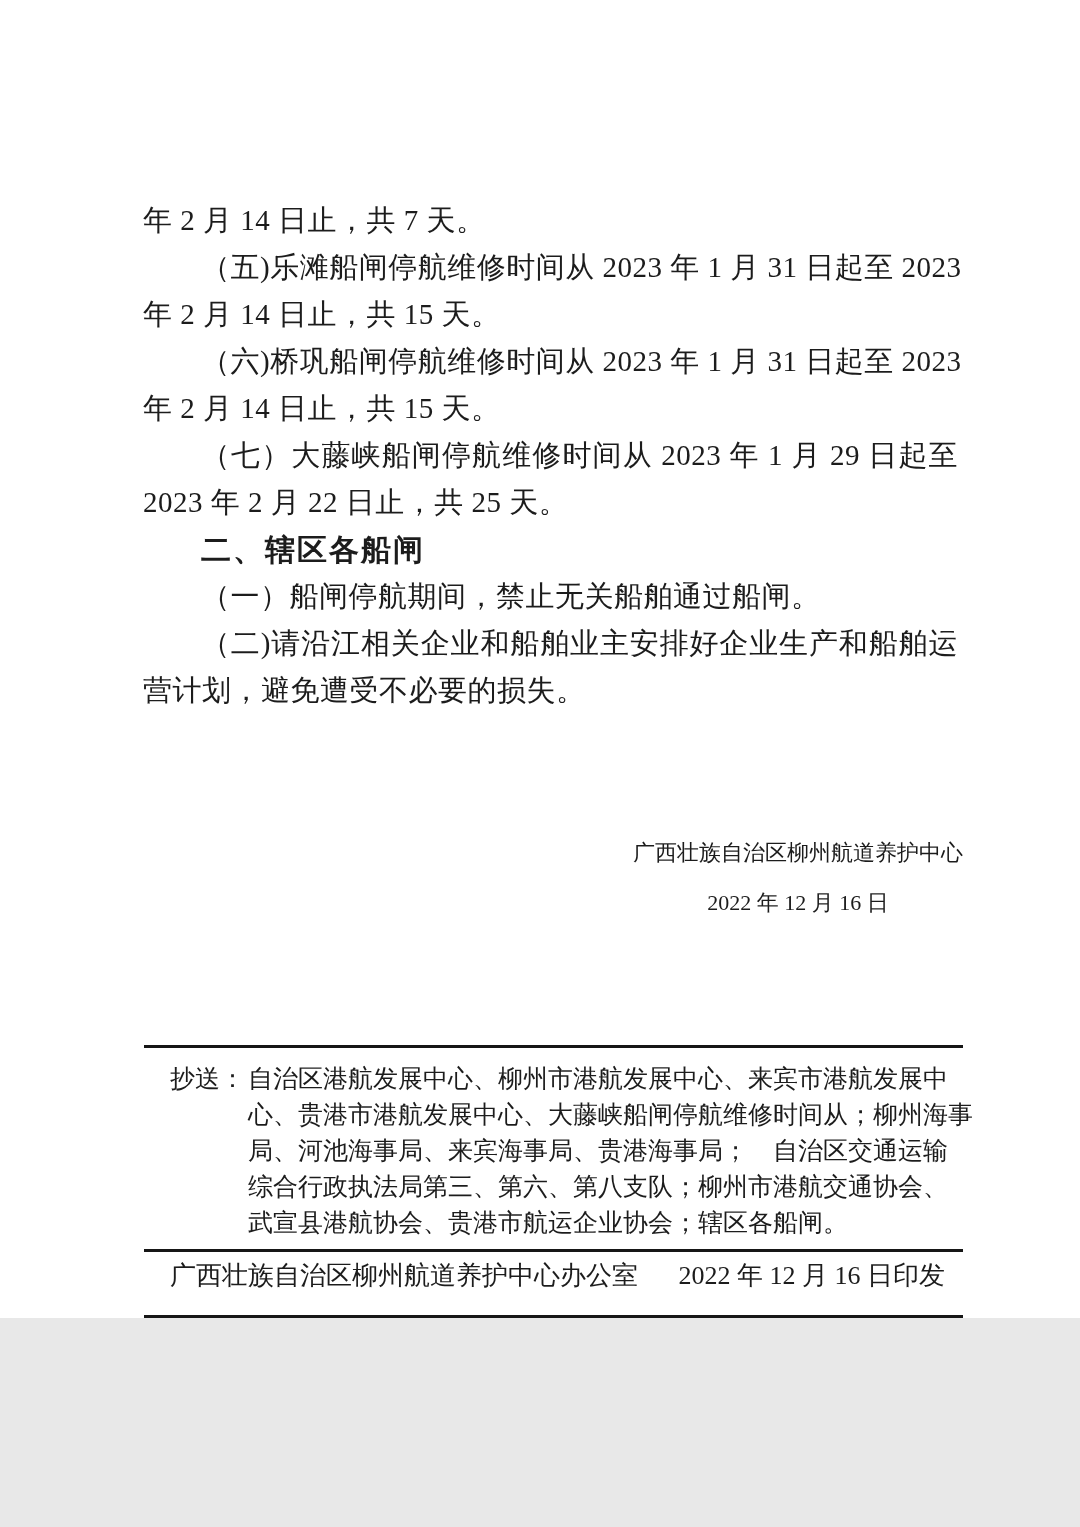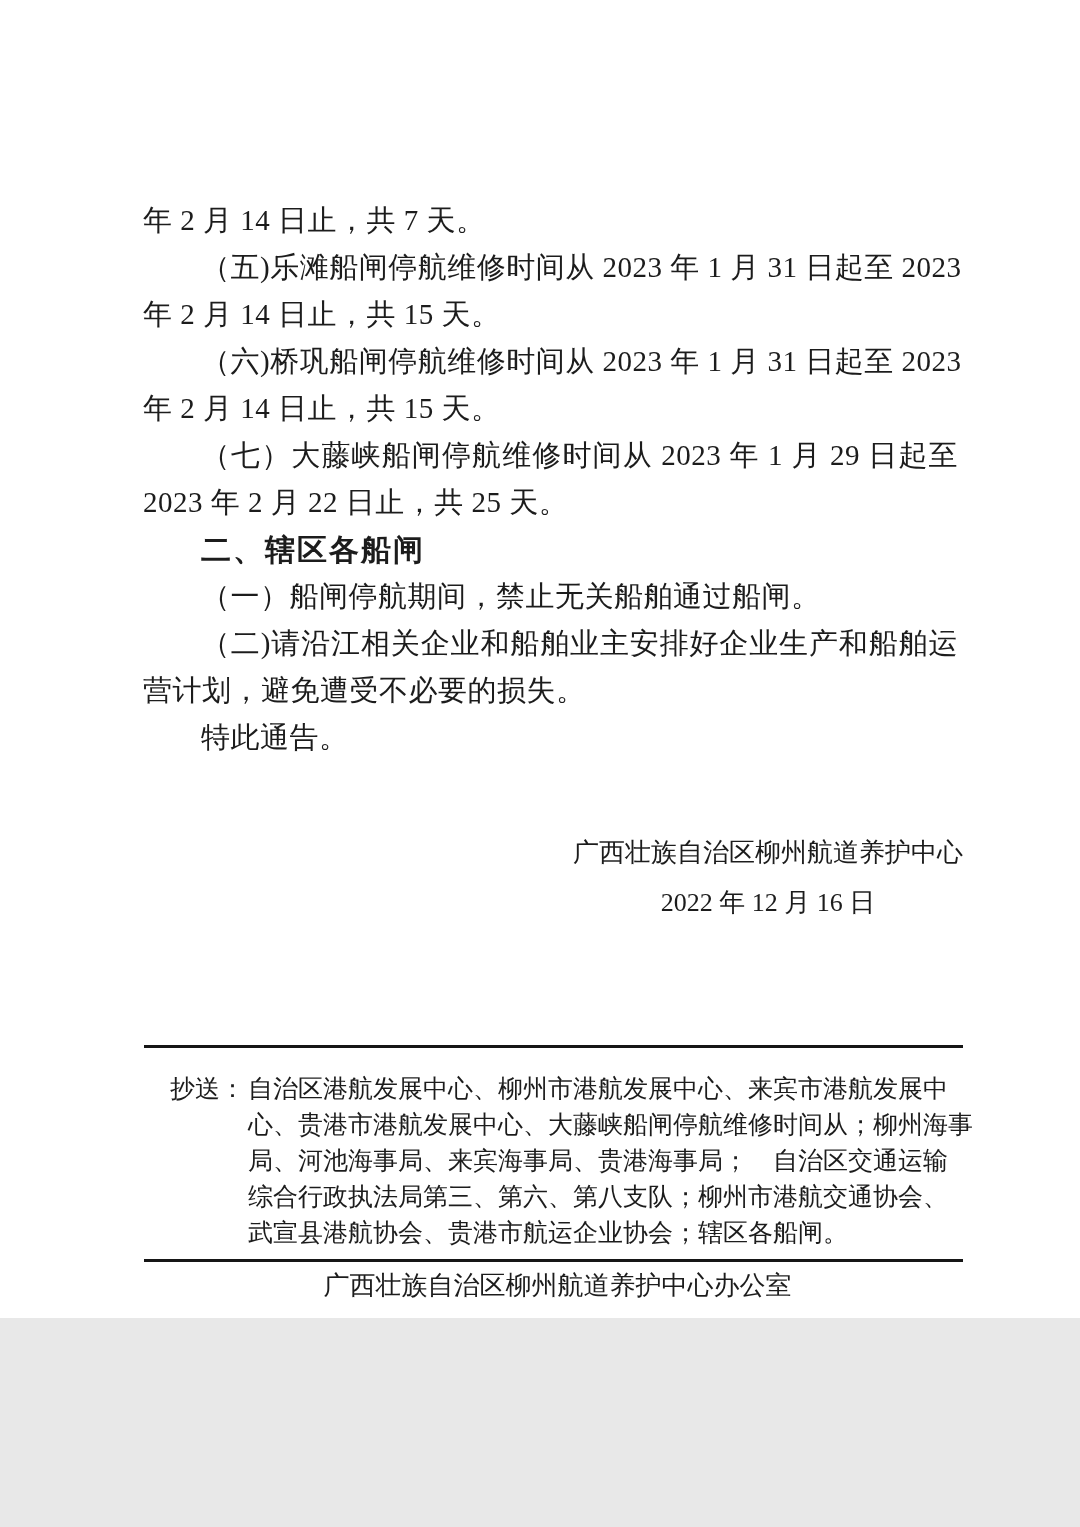--- a/index.html
+++ b/index.html
@@ -43,62 +43,62 @@
     font-size: 30px;
     letter-spacing: 2px;
   }
 
   
   .signature {
     position: absolute;
     top: 828px;
     right: 117px;
     text-align: center;
-    font-size: 26px;
+    font-size: 22px;
     line-height: 50px;
   }
   .signature p { margin: 0; white-space: nowrap; }
 
   
   .footer {
     position: absolute;
     left: 144px;
     top: 1045px;
     width: 819px;
     font-size: 25px;
   }
   .rule {
     height: 3px;
     background: #161616;
   }
   .cc {
     display: flex;
     align-items: flex-start;
-    padding: 23px 0 8px 26px;
+    padding: 5px 0 8px 26px;
     line-height: 36px;
+    margin-top: 8px;
   }
   .cc-label {
     flex: 0 0 auto;
     white-space: nowrap;
     padding-right: 3px;
   }
   .cc-lines { flex: 1 1 auto; min-width: 0; }
   .cc-lines p {
     margin: 0;
     white-space: nowrap;
   }
   .imprint {
     display: flex;
     justify-content: space-between;
     align-items: center;
     padding: 0 18px 16px 26px;
     line-height: 47px;
     font-size: 26px;
     white-space: nowrap;
-    flex-direction: column;
   }
 
   
   .page-number {
     position: absolute;
     left: 179px;
     top: 1365px;
     font-size: 27px;
     letter-spacing: 8px;
     white-space: nowrap;
@@ -126,21 +126,20 @@
       <p class="line">2023 年 2 月 22 日止，共 25 天。</p>
 
       <p class="line indent bold">二、辖区各船闸</p>
 
       <p class="line indent">（一）船闸停航期间，禁止无关船舶通过船闸。</p>
 
       <p class="line indent fill">（二)请沿江相关企业和船舶业主安排好企业生产和船舶运</p>
 
       <p class="line">营计划，避免遭受不必要的损失。</p>
 
-      <p class="line indent">特此通告。</p>
     </main>
 
   <div class="signature">
     <p>广西壮族自治区柳州航道养护中心</p>
     <p>2022 年 12 月 16 日</p>
   </div>
 
   <footer class="footer">
     <div class="rule"></div>
 

